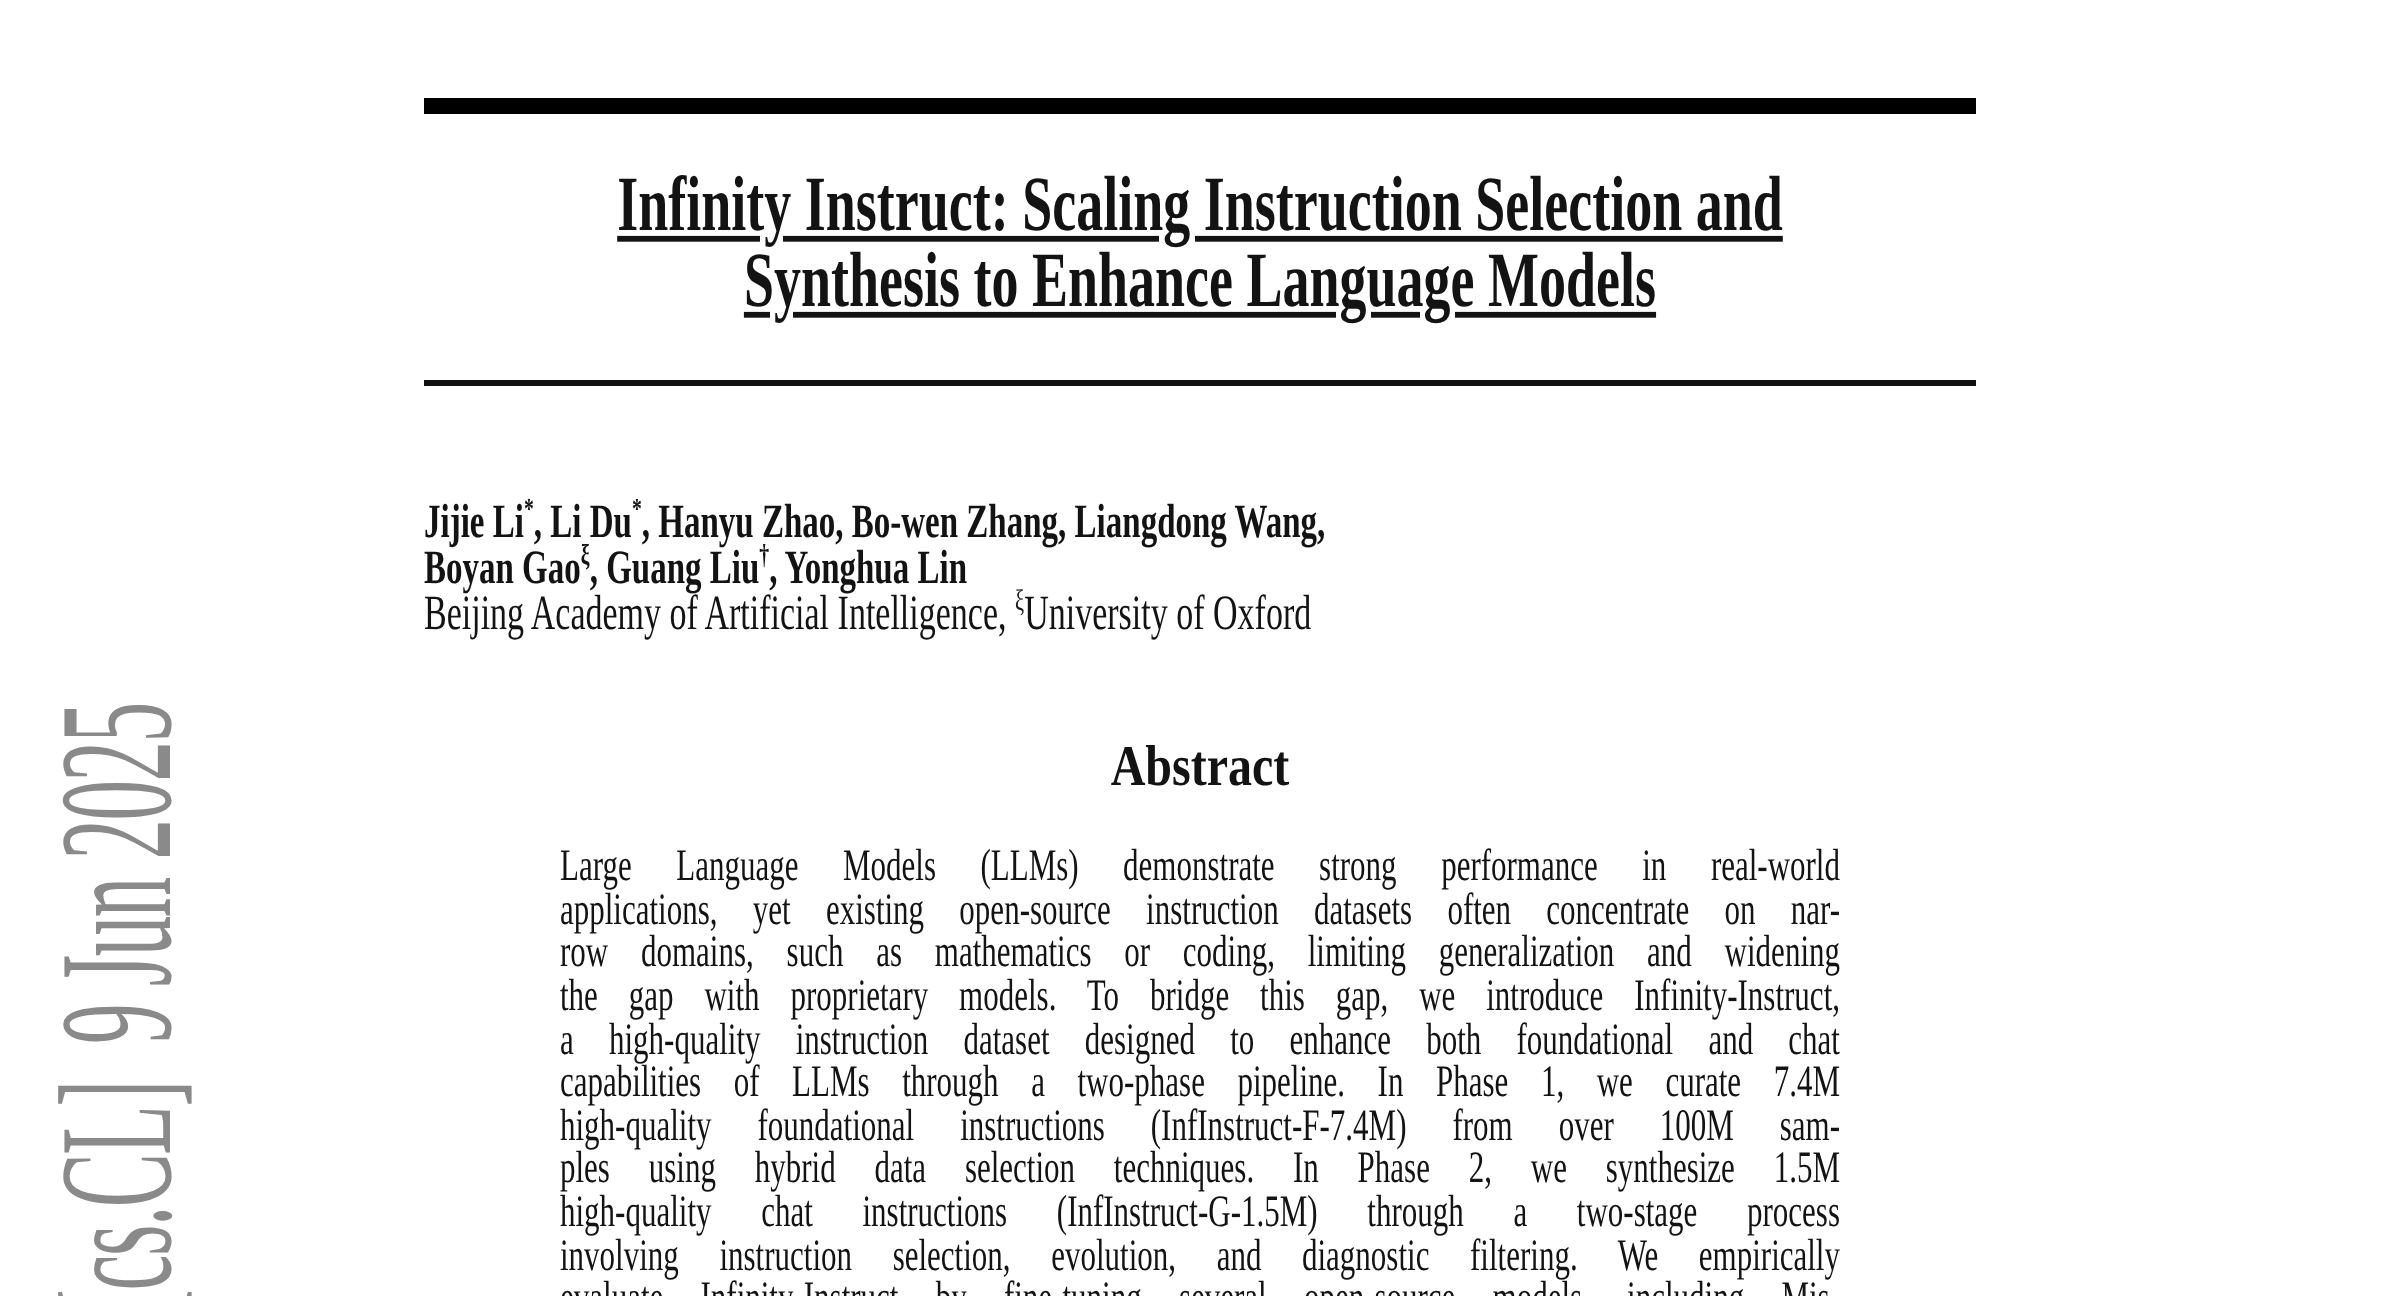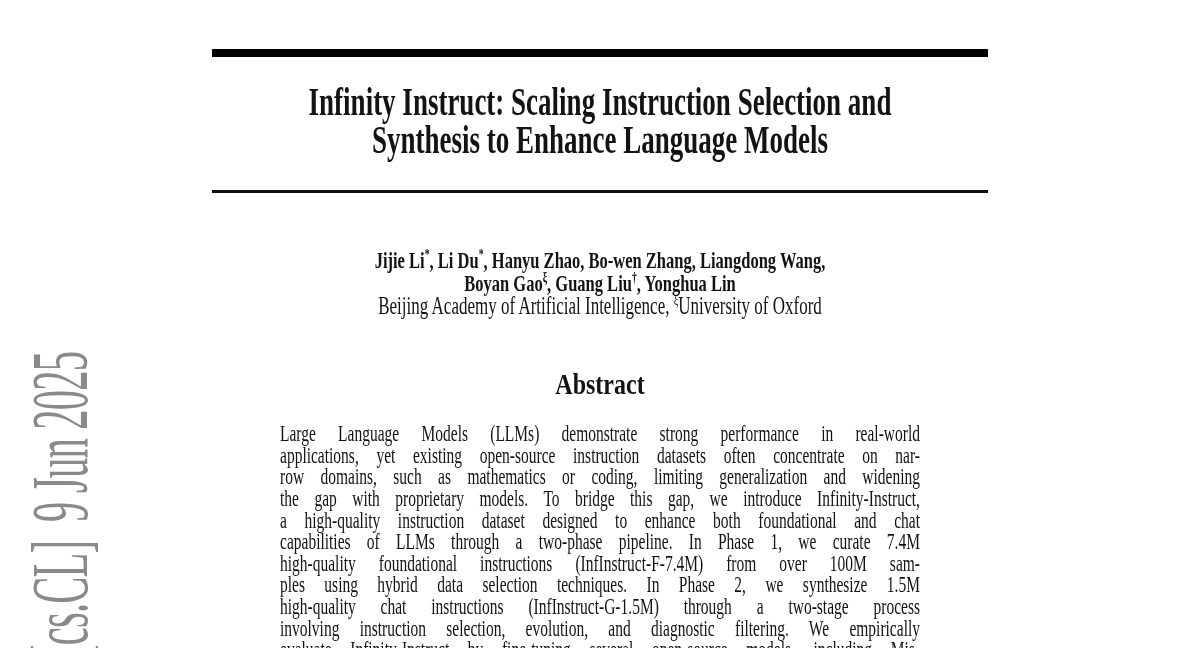--- a/index.html
+++ b/index.html
@@ -23,30 +23,30 @@
     color:#8a8a8a;
     transform-origin:0 0;
     transform:rotate(-90deg) scale(0.78,1.55);
   }
 
   .rule-thick { position:absolute; left:212px; top:49px;  width:776px; height:8px; background:#000000; }
   .rule-thin  { position:absolute; left:212px; top:190px; width:776px; height:3px; background:#111111; }
 
   .title {
     position:absolute; left:212px; top:83px; width:776px;
-    text-align:center; font-weight:bold; font-size:27px; letter-spacing:0;
+    text-align:center; font-weight:bold; font-size:27px; letter-spacing:0;text-decoration:underline;
   }
   .title .t-line { height:38px; line-height:38px; }
 
   .stretch    { transform:scaleY(1.45); transform-origin:50% 50%; }
   .stretch-sm { transform:scaleY(1.2);  transform-origin:50% 50%; }
 
   .authors {
     position:absolute; left:212px; top:249px; width:776px;
-    text-align:center; font-size:16.5px;
+    font-size:16.5px;
   }
   .authors .a-line { height:23px; line-height:23px; font-weight:bold; }
   .authors .affil  { font-weight:normal; font-size:17px; }
   sup { font-size:60%; vertical-align:super; line-height:0; }
 
   .abs-heading {
     position:absolute; left:212px; top:370px; width:776px;
     text-align:center; font-weight:bold; font-size:24px;
     height:28px; line-height:28px;
   }

